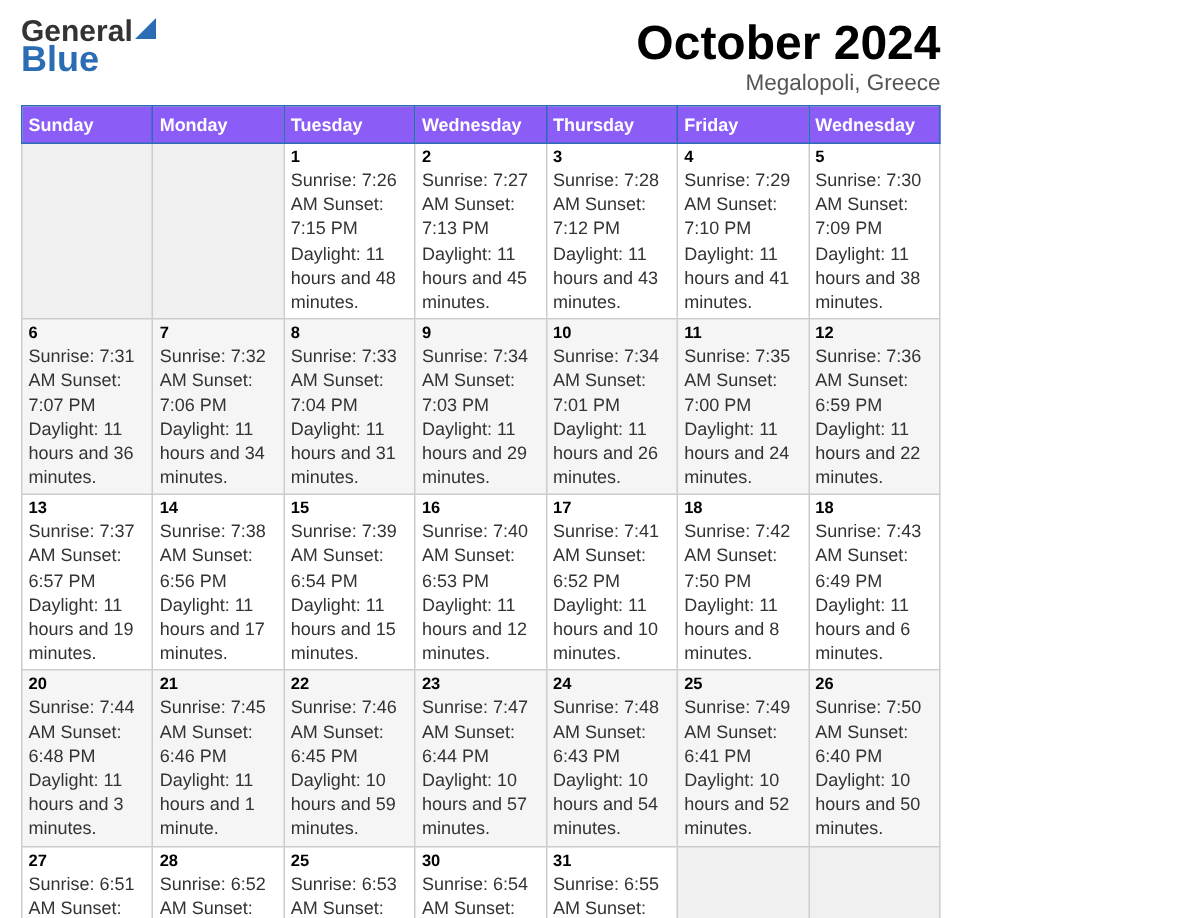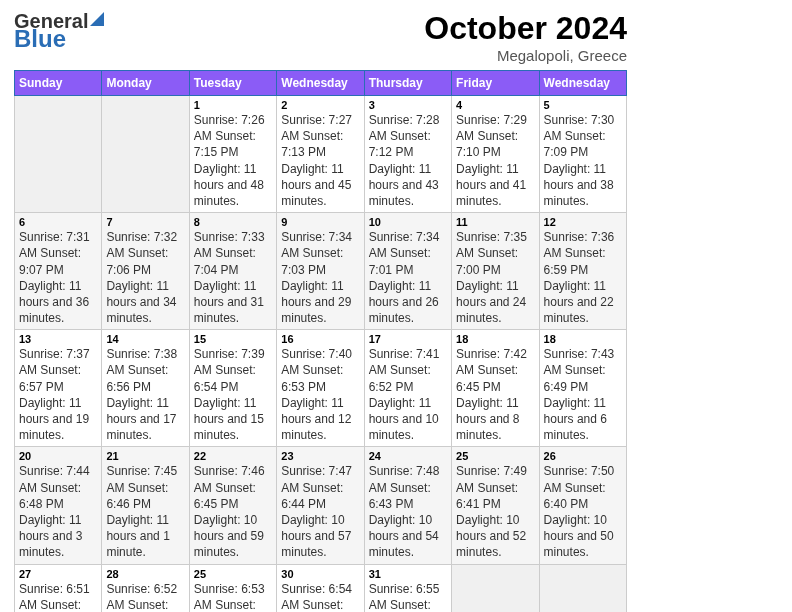--- a/index.html
+++ b/index.html
@@ -151,21 +151,21 @@
             <span class="day-num">5</span>
             <div class="day-info">Sunrise: 7:30 AM
 Sunset: 7:09 PM
 Daylight: 11 hours and 38 minutes.</div>
           </td>
         </tr>
         <tr>
           <td>
             <span class="day-num">6</span>
             <div class="day-info">Sunrise: 7:31 AM
-Sunset: 9:07 PM
+Sunset: 7:07 PM
 Daylight: 11 hours and 36 minutes.</div>
           </td>
           <td>
             <span class="day-num">7</span>
             <div class="day-info">Sunrise: 7:32 AM
 Sunset: 7:06 PM
 Daylight: 11 hours and 34 minutes.</div>
           </td>
           <td>
             <span class="day-num">8</span>
@@ -225,21 +225,21 @@
           </td>
           <td>
             <span class="day-num">17</span>
             <div class="day-info">Sunrise: 7:41 AM
 Sunset: 6:52 PM
 Daylight: 11 hours and 10 minutes.</div>
           </td>
           <td>
             <span class="day-num">18</span>
             <div class="day-info">Sunrise: 7:42 AM
-Sunset: 6:45 PM
+Sunset: 7:50 PM
 Daylight: 11 hours and 8 minutes.</div>
           </td>
           <td>
             <span class="day-num">18</span>
             <div class="day-info">Sunrise: 7:43 AM
 Sunset: 6:49 PM
 Daylight: 11 hours and 6 minutes.</div>
           </td>
         </tr>
         <tr>

